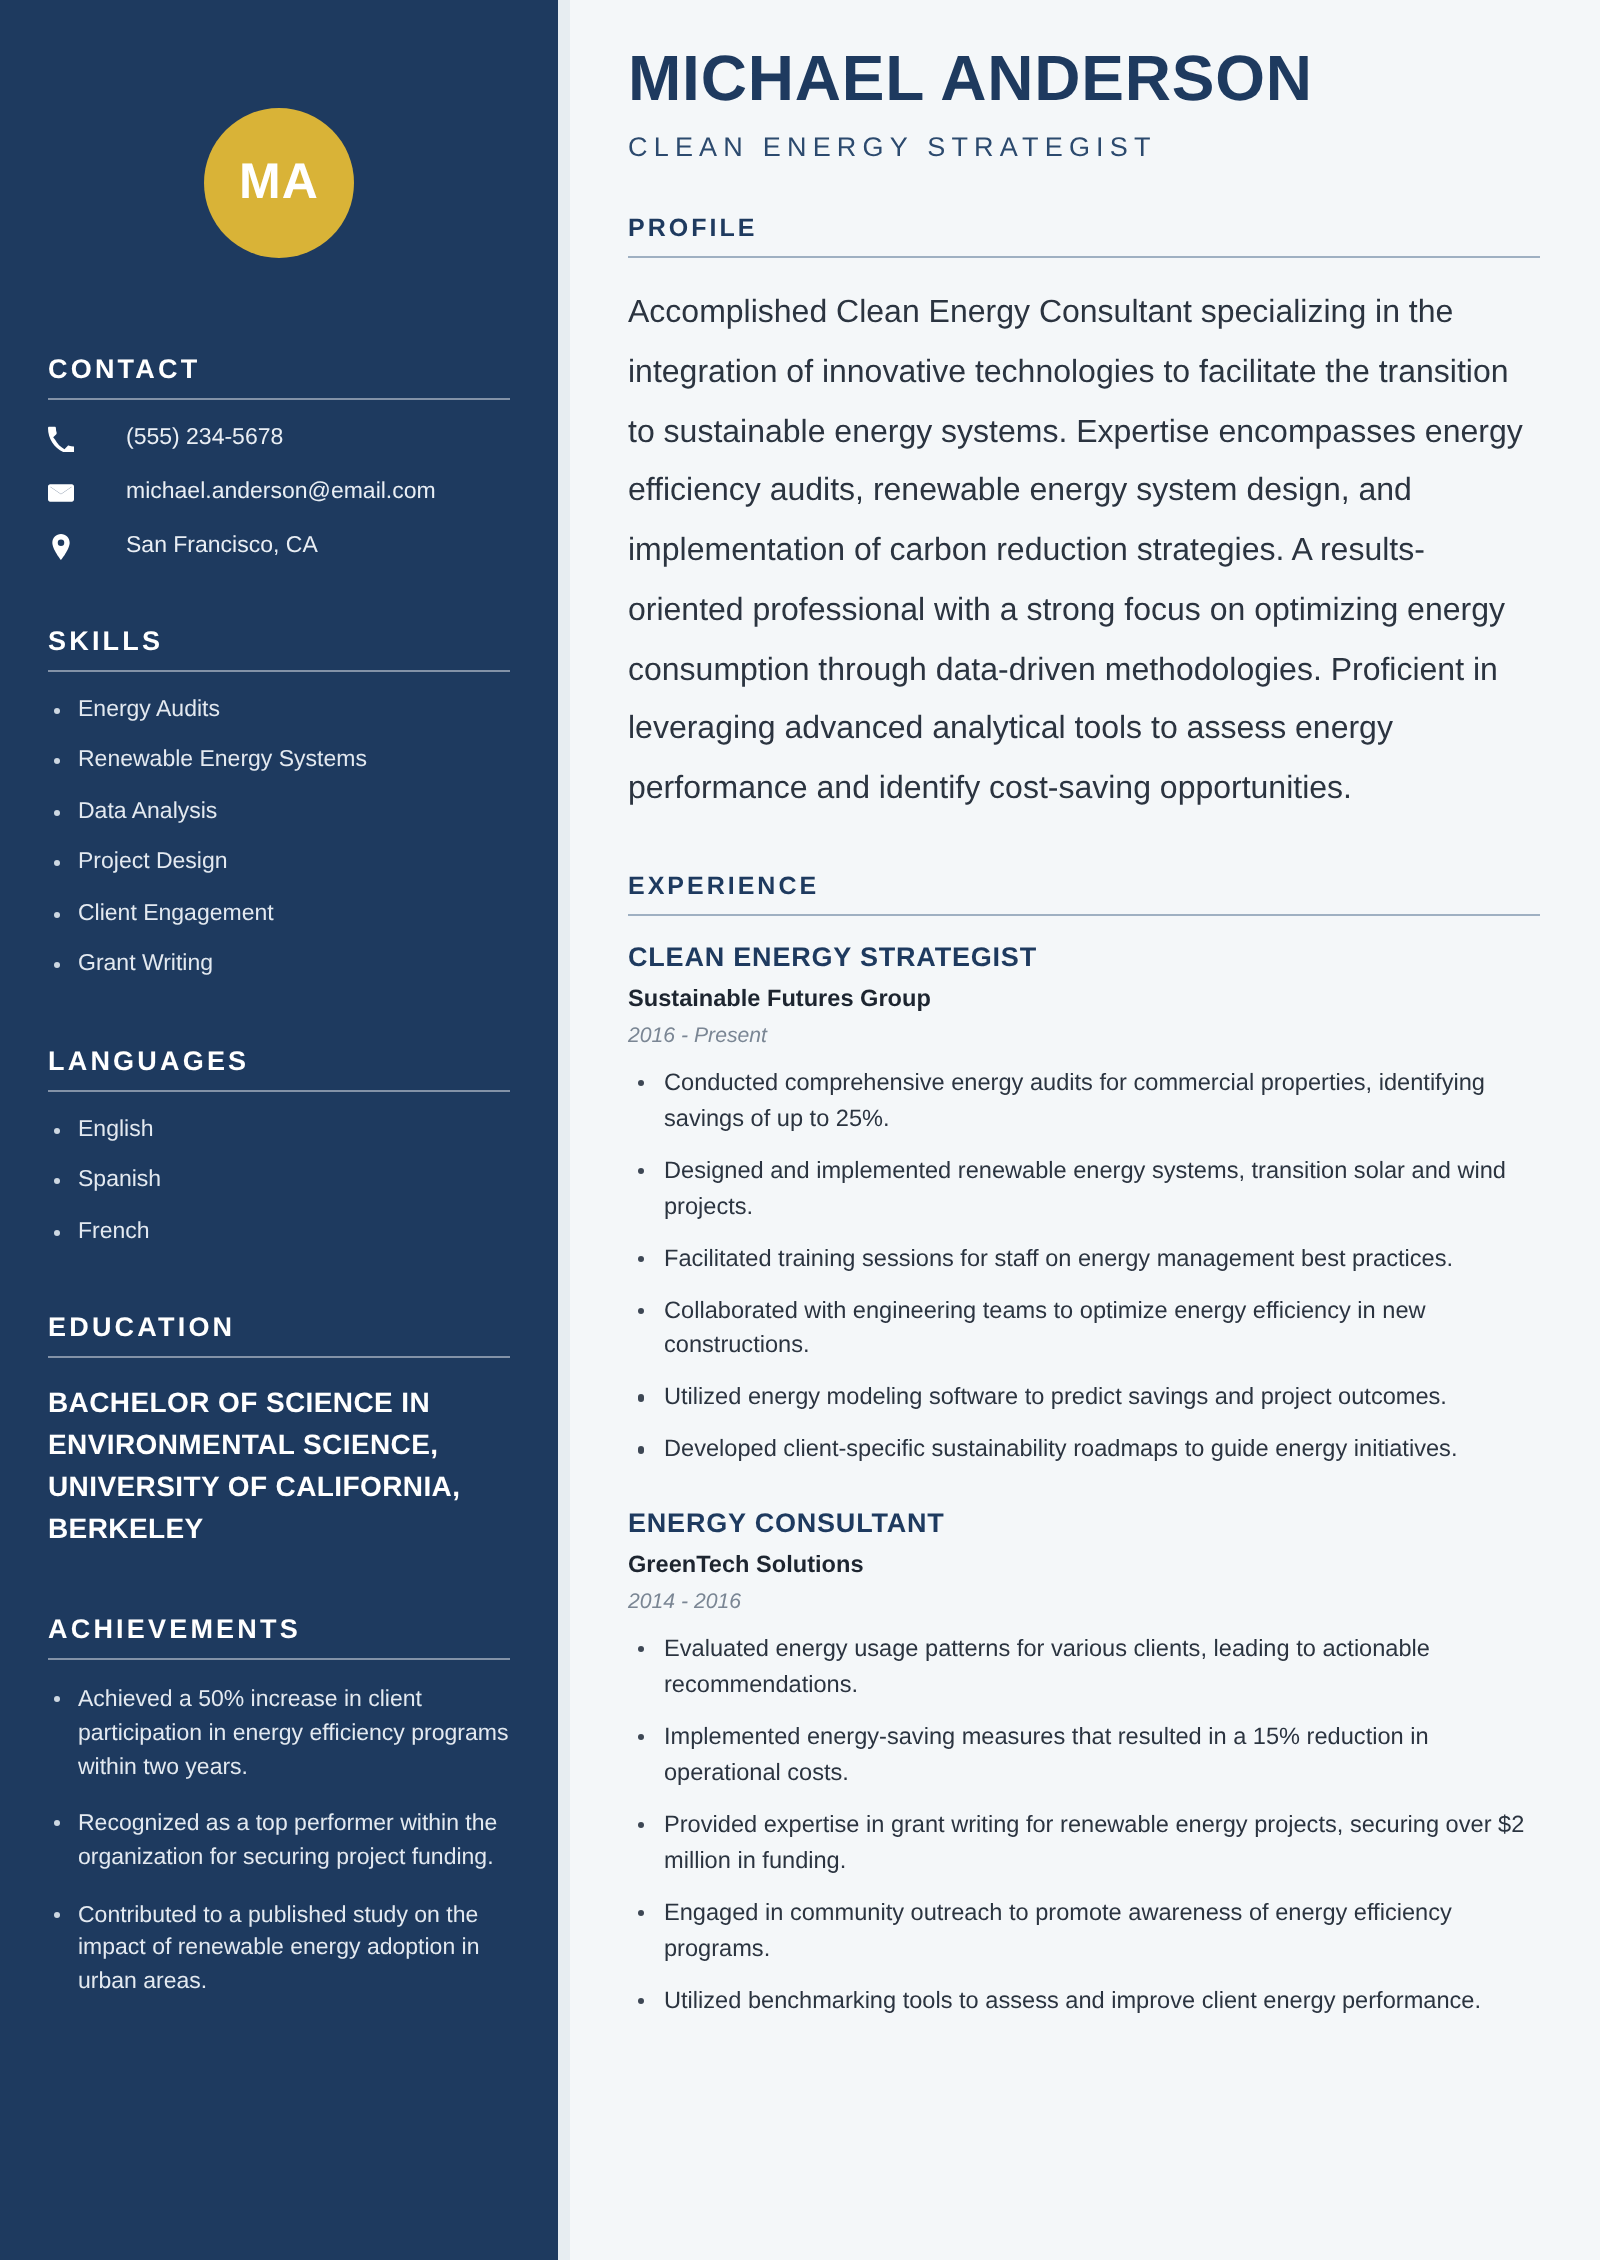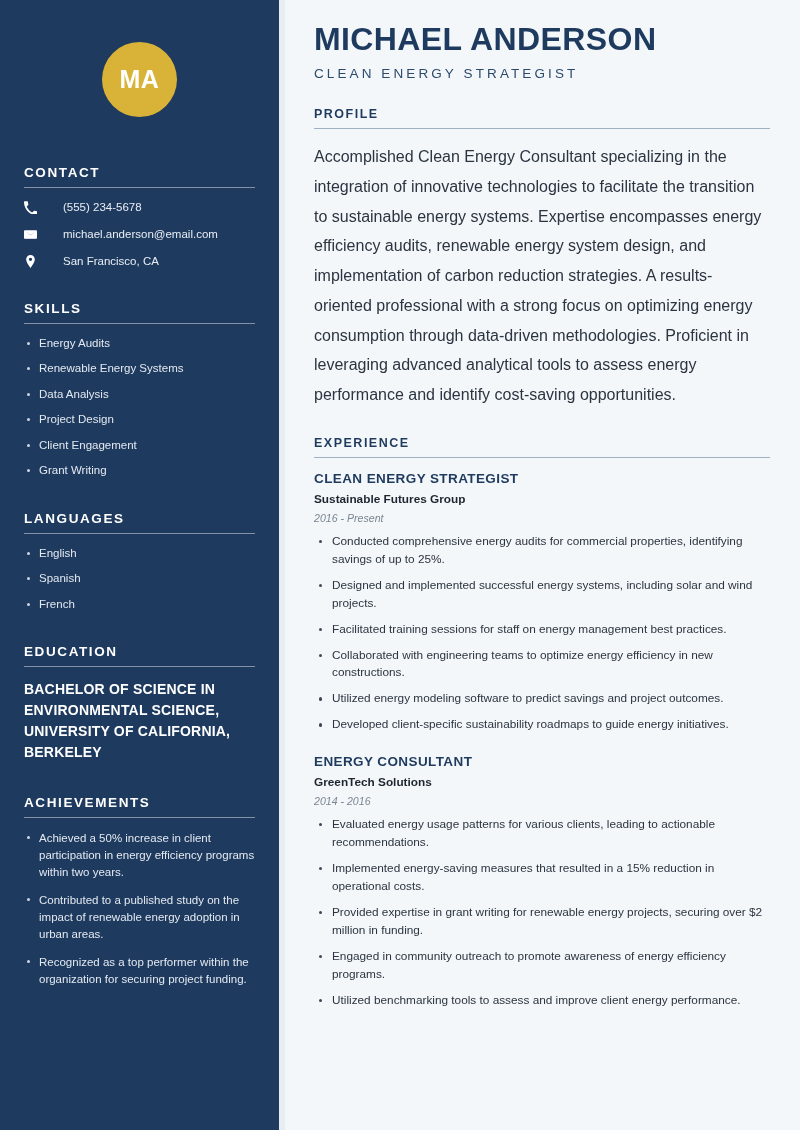--- a/index.html
+++ b/index.html
@@ -19,21 +19,21 @@
     display: flex;
     overflow: hidden;
   }
 
   
   .sidebar {
     width: 279px;
     flex: 0 0 279px;
     background: #1e3a5f;
     color: #ffffff;
-    padding: 4px 24px;
+    padding: 16px 24px;
     position: relative;
   }
 
   .avatar-wrap {
     display: flex;
     justify-content: center;
     padding-top: 38px;
   }
   .avatar {
     width: 75px;
@@ -281,22 +281,22 @@
       <div class="side-heading">EDUCATION</div>
       <div class="side-rule"></div>
       <div class="edu-entry">BACHELOR OF SCIENCE IN ENVIRONMENTAL SCIENCE, UNIVERSITY OF CALIFORNIA, BERKELEY</div>
     </section>
 
     <section class="side-section">
       <div class="side-heading">ACHIEVEMENTS</div>
       <div class="side-rule"></div>
       <ul class="bullet-list achievements">
         <li>Achieved a 50% increase in client participation in energy efficiency programs within two years.</li>
+        <li>Recognized as a top performer within the organization for securing project funding.</li>
         <li>Contributed to a published study on the impact of renewable energy adoption in urban areas.</li>
-        <li>Recognized as a top performer within the organization for securing project funding.</li>
       </ul>
     </section>
 
   </aside>
 
   <div class="gap-strip"></div>
 
   <main class="main">
 
     <h1 class="name">MICHAEL ANDERSON</h1>
@@ -311,21 +311,21 @@
     <section class="main-section">
       <div class="main-heading">EXPERIENCE</div>
       <div class="main-rule"></div>
 
       <div class="job">
         <div class="job-title">CLEAN ENERGY STRATEGIST</div>
         <div class="job-company">Sustainable Futures Group</div>
         <div class="job-dates">2016 - Present</div>
         <ul class="job-bullets">
           <li>Conducted comprehensive energy audits for commercial properties, identifying savings of up to 25%.</li>
-          <li>Designed and implemented successful energy systems, including solar and wind projects.</li>
+          <li>Designed and implemented renewable energy systems, transition solar and wind projects.</li>
           <li>Facilitated training sessions for staff on energy management best practices.</li>
           <li>Collaborated with engineering teams to optimize energy efficiency in new constructions.</li>
           <li>Utilized energy modeling software to predict savings and project outcomes.</li>
           <li>Developed client-specific sustainability roadmaps to guide energy initiatives.</li>
         </ul>
       </div>
 
       <div class="job">
         <div class="job-title">ENERGY CONSULTANT</div>
         <div class="job-company">GreenTech Solutions</div>

